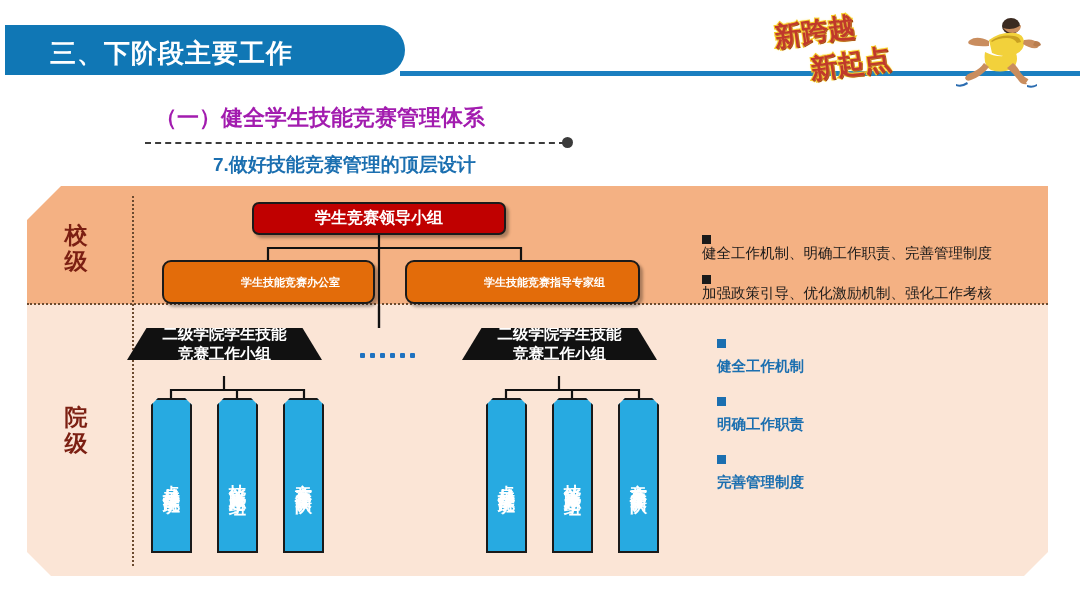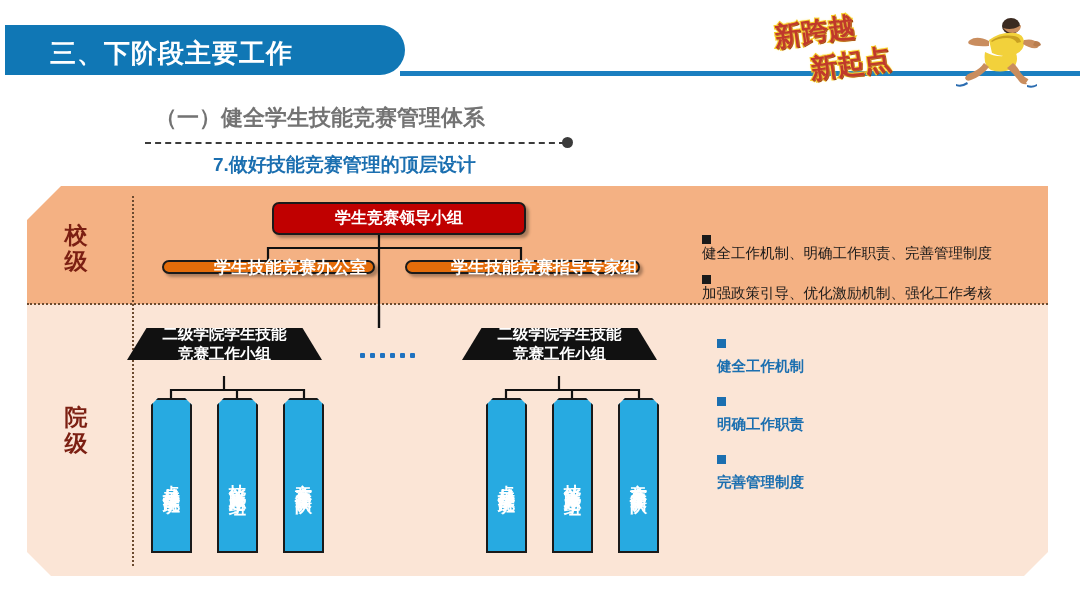--- a/index.html
+++ b/index.html
@@ -41,21 +41,21 @@
     transform:rotate(-8deg);
   }
   #slogan-line-1{left:4px;top:6px;}
   #slogan-line-2{left:40px;top:38px;}
   #runner{
     position:absolute;left:945px;top:10px;width:105px;height:78px;
   }
   
   #section-title{
     position:absolute;left:155px;top:103px;
-    font-size:22px;font-weight:bold;color:#737373;white-space:nowrap;
+    font-size:22px;font-weight:bold;color:#a21caf;white-space:nowrap;
   }
   #dash-rule{
     position:absolute;left:145px;top:142px;width:420px;height:0;
     border-top:2px dashed #3b3b3b;
   }
   #dash-dot{
     position:absolute;left:562px;top:137px;width:11px;height:11px;
     border-radius:50%;background:#3b3b3b;
   }
   #sub-title{
@@ -94,24 +94,24 @@
   
   .box{
     position:absolute;box-sizing:border-box;
     display:flex;align-items:center;justify-content:center;
     text-align:center;color:#ffffff;font-weight:bold;
     border:2px solid #1a1a1a;
     box-shadow:3px 3px 3px rgba(0,0,0,.30);
   }
   #box-leadgroup{
     left:225px;top:16px;width:254px;height:33px;
-    background:#c00000;border-radius:7px;font-size:16px;margin-left:20px;
+    background:#c00000;border-radius:7px;font-size:16px;
   }
   .box-orange{
-    background:#e36c0a;border-radius:9px;font-size:17px;height:14px;top:74px;padding-left:44px;
+    background:#e36c0a;border-radius:9px;font-size:11px;height:44px;top:74px;padding-left:44px;
   }
   #box-office{left:135px;width:213px;}
   #box-expert{left:378px;width:235px;}
   .box-trap{
     background:#0f172a;font-size:15.5px;line-height:1.3;height:32px;
     clip-path:polygon(10% 0,90% 0,100% 100%,0 100%);
     border:none;
     box-shadow:none;
     filter:drop-shadow(2.5px 2.5px 2px rgba(0,0,0,.35));
     border-radius:0;

